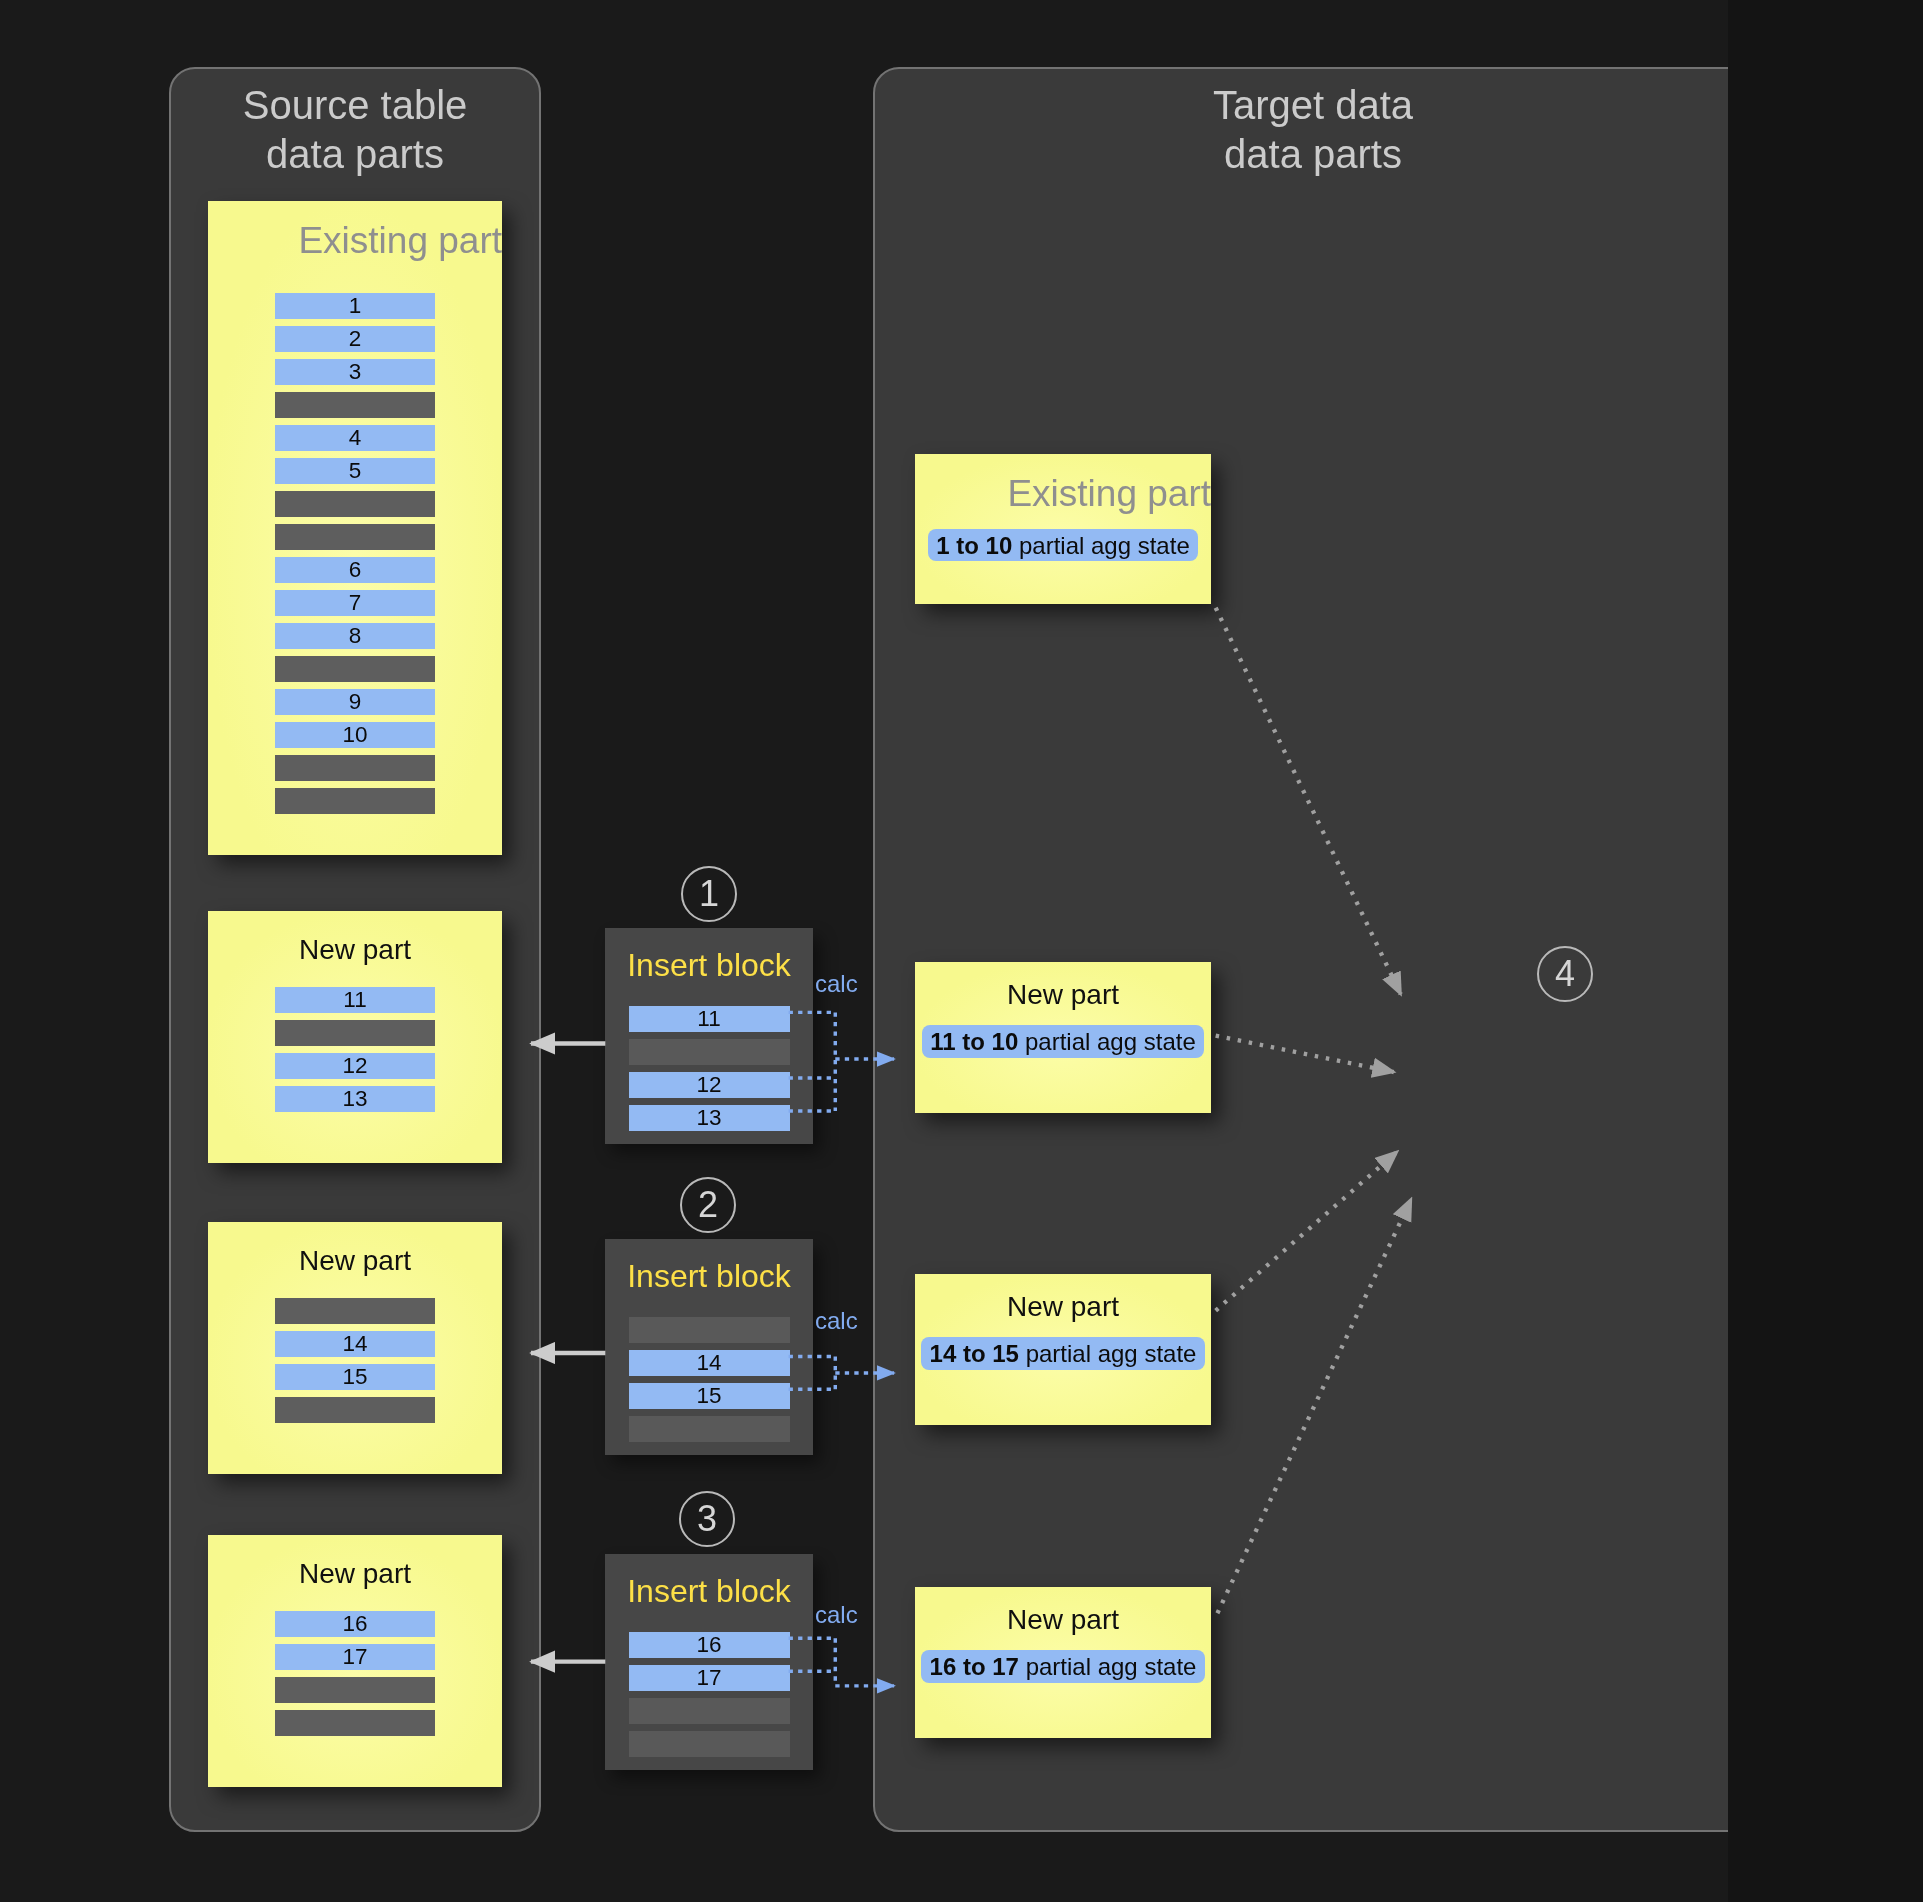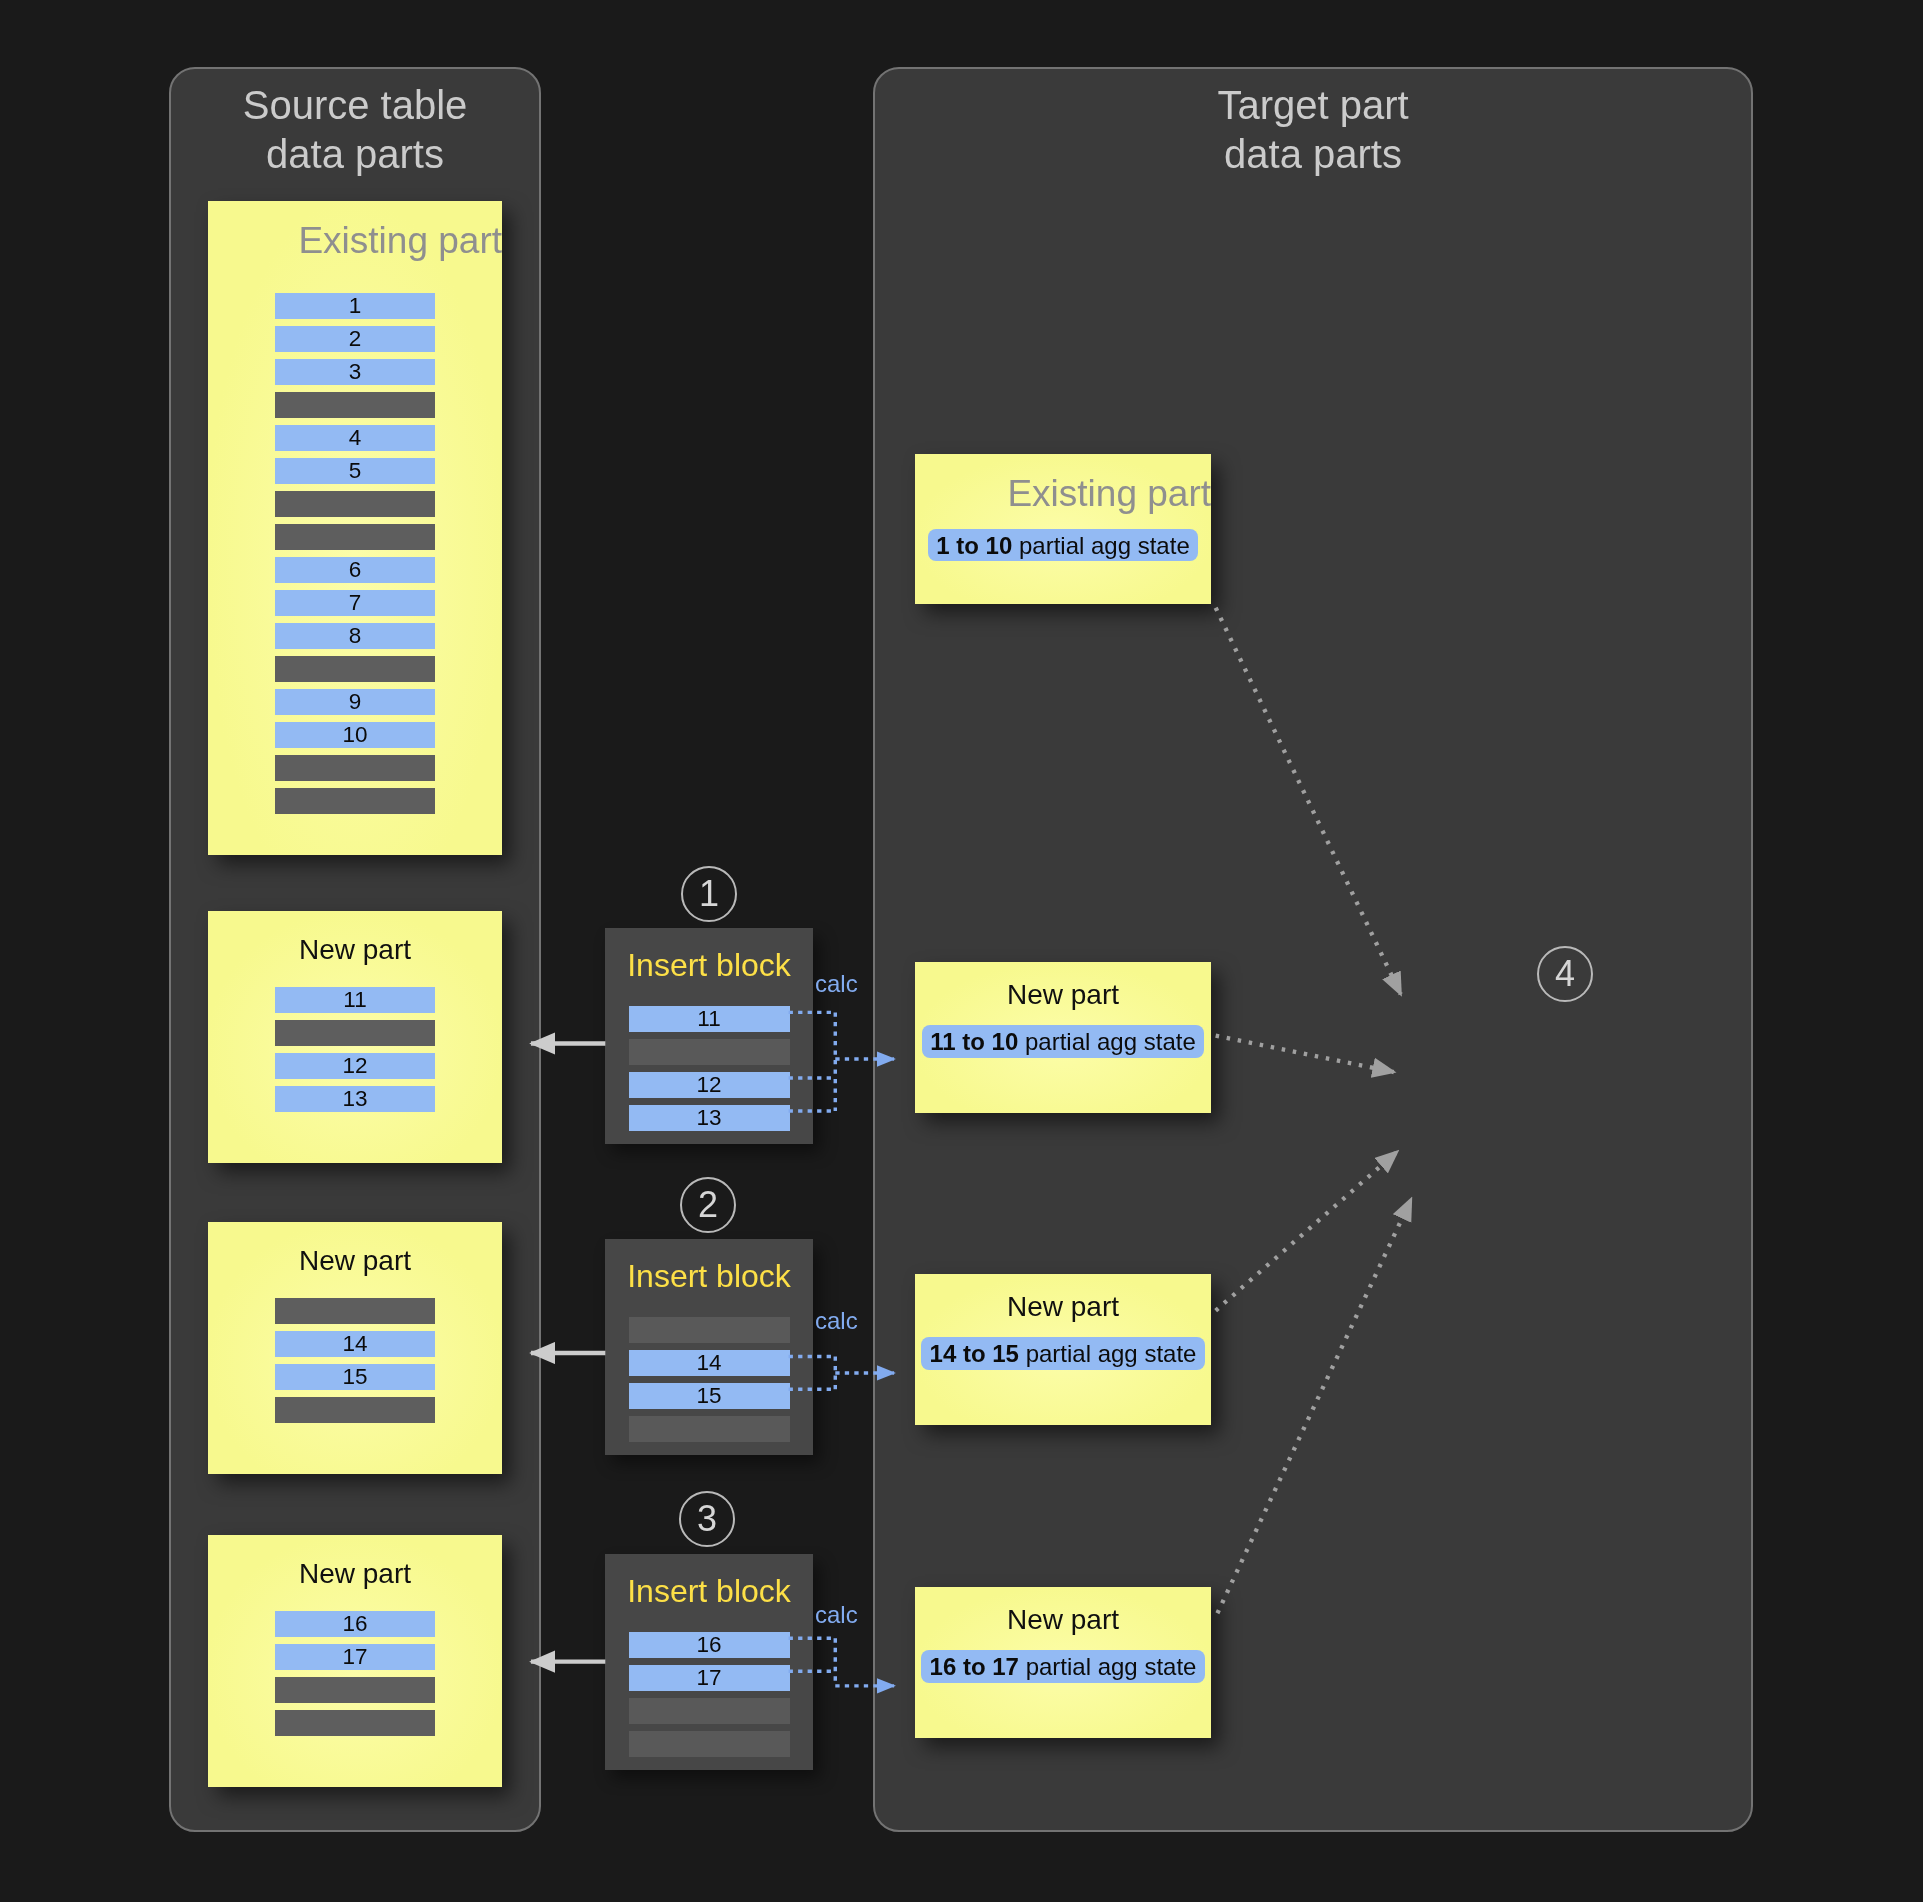--- a/index.html
+++ b/index.html
@@ -1,17 +1,17 @@
 <!DOCTYPE html>
 <html style="font-size:14px"><head>
 <meta charset="utf-8">
 <style>
   html,body{margin:0;padding:0;background:#141414;}
   .canvas{
-    position:relative;width:1923px;height:1902px;overflow:hidden;
+    position:relative;width:1728px;height:1902px;overflow:hidden;
     background:#1a1a1a;
     font-family:"Liberation Sans", sans-serif;
   }
   
   .panel{
     position:absolute;top:67px;height:1765px;
     background:#3a3a3a;border:2.6px solid #737373;border-radius:26px;
     box-sizing:border-box;
   }
   .panel-source{left:169px;width:372px;}
@@ -164,21 +164,21 @@
         <div class="row data">16</div>
         <div class="row data">17</div>
         <div class="row filler"></div>
         <div class="row filler"></div>
       </div>
   </div>
   <div class="calc" style="top:1601px;">calc</div>
 
   <div class="panel panel-target">
     <div class="panel-title">
-      <div>Target part</div>
+      <div>Target data</div>
       <div>data parts</div>
     </div>
   </div>
 
   <div class="part tpart" style="left:915px;top:454px;width:296px;height:150px;">
     <div class="ptitle gray">Existing part</div>
     <div class="badge"><span class="bold">1 to 10</span> <span>partial agg state</span></div>
   </div>
 
   <div class="part tpart" style="left:915px;top:962px;width:296px;height:151px;">

